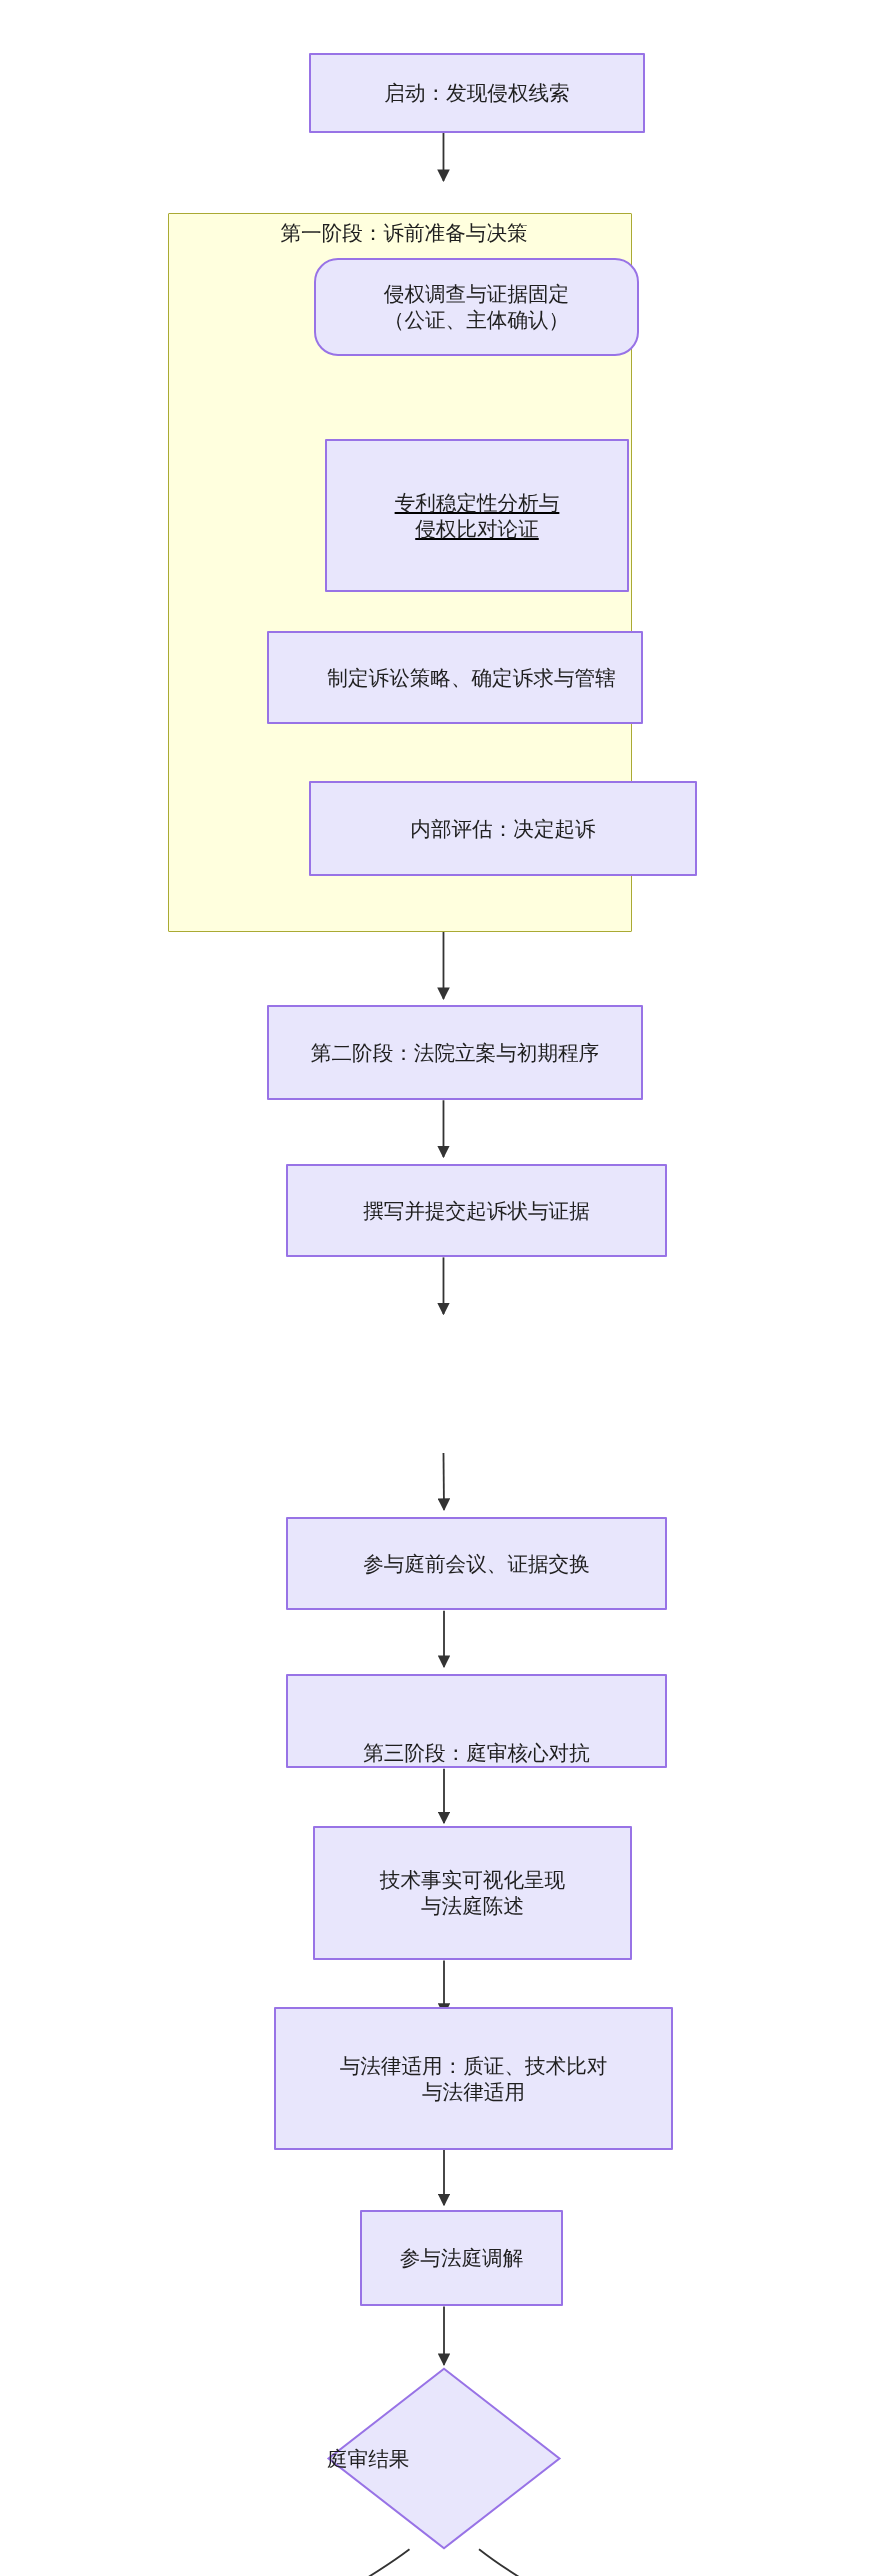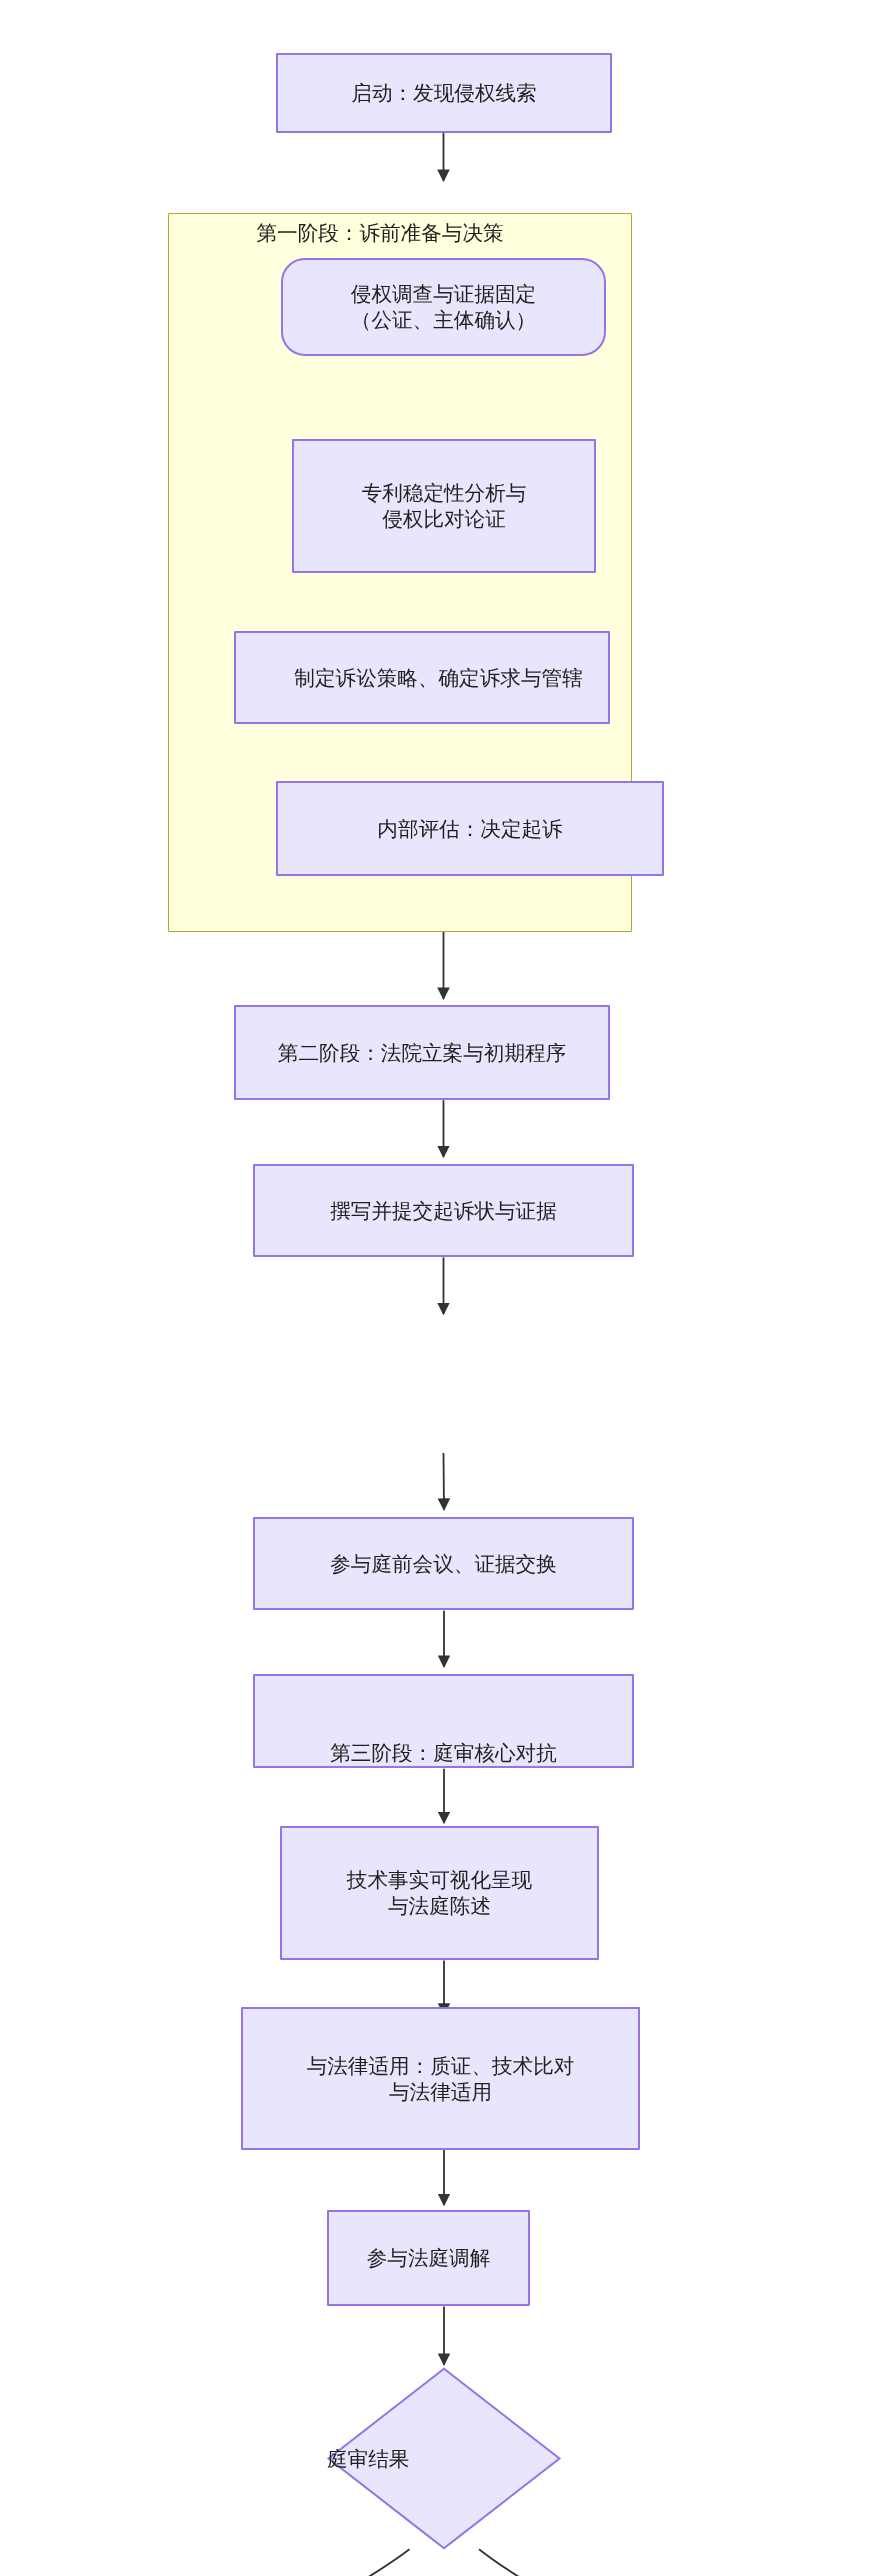--- a/index.html
+++ b/index.html
@@ -38,20 +38,21 @@
   .node {
     position: absolute;
     background: #e8e6fc;
     border: 2.1px solid #9873e6;
     box-sizing: border-box;
     display: flex;
     align-items: center;
     justify-content: center;
     overflow: hidden;
     border-radius: 1px;
+    margin-left: 33px;
   }
   .node .label {
     color: #1f1f1f;
     font-size: 20.6px;
     line-height: 1.25;
     text-align: center;
     white-space: nowrap;
   }
   .node.wrap .label {
     white-space: normal;
@@ -135,34 +136,34 @@
       <path d="M 1250 5757 L 1250 5864"></path>
 
       <path d="M 1250 6060 L 1250 6167"></path>
 
       <path d="M 1250 6364 L 1250 6470"></path>
     </g>
   </svg>
 
   <div class="subgraph" style="left:168px; top:213px; width:464px; height:719px;">
   </div>
-  <div class="subgraph-title" style="left:152px; top:222px; width:456px;">第一阶段：诉前准备与决策</div>
+  <div class="subgraph-title" style="left:176px; top:222px; width:456px;">第一阶段：诉前准备与决策</div>
 
   <div class="node" style="left:276px; top:53px; width:336px; height:80px;">
     <span class="label">启动：发现侵权线索</span>
   </div>
 
   <div class="node wrap" style="left:281px; top:258px; width:325px; height:98px;border-radius:24px;">
     <span class="label">
       <span>侵权调查与证据固定</span><br>
       <span>（公证、主体确认）</span>
     </span>
   </div>
 
-  <div class="node wrap" style="left:292px; top:439px; width:304px; height:134px;">
+  <div class="node wrap" style="left:292px; top:439px; width:304px; height:153px;text-decoration:underline;">
     <span class="label">
       <span>专利稳定性分析与</span><br>
       <span>侵权比对论证</span>
     </span>
   </div>
 
   <div class="node" style="left:234px; top:631px; width:376px; height:93px;padding-left:33px;">
     <span class="label">制定诉讼策略、确定诉求与管辖</span>
   </div>
 

